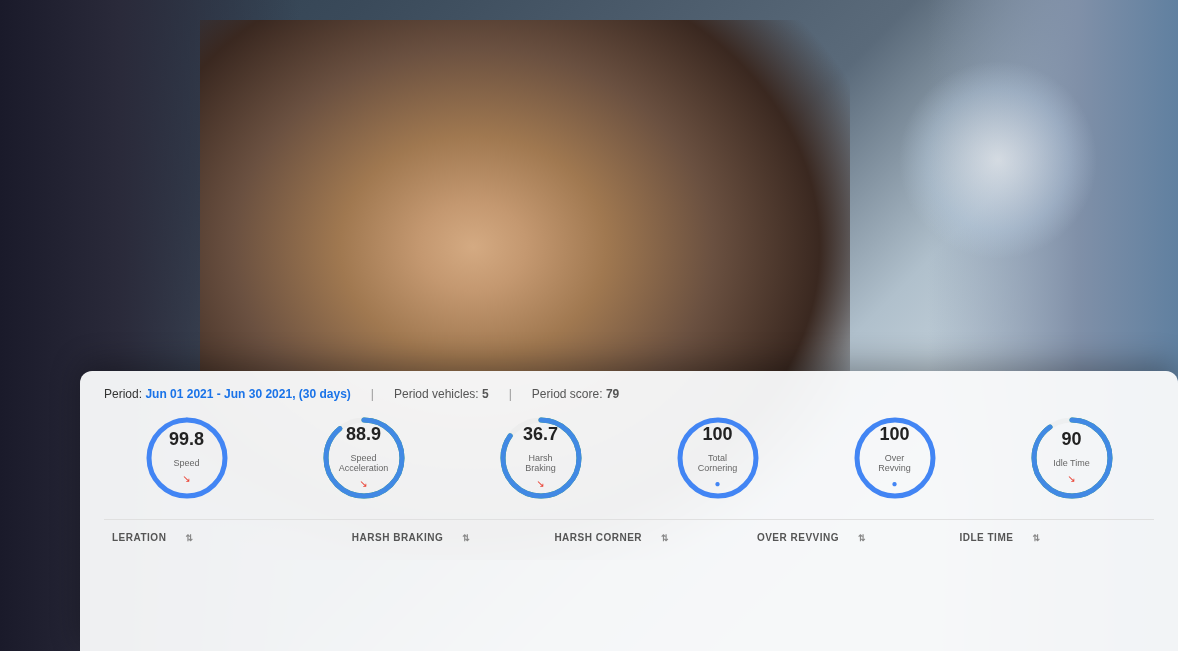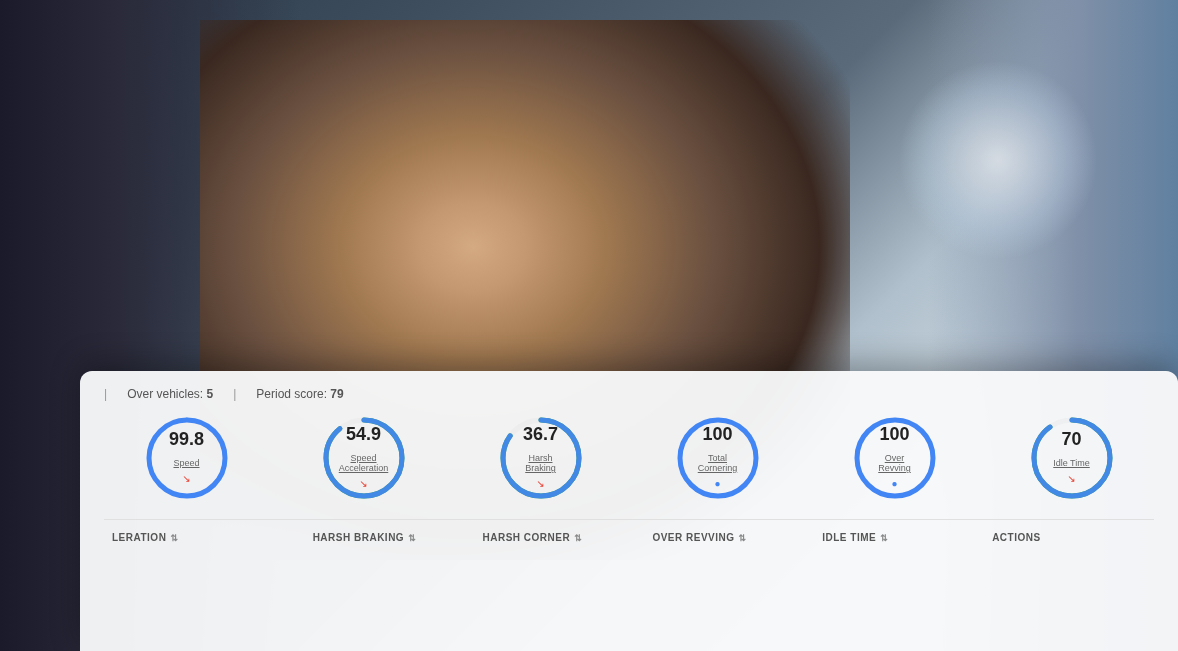--- a/index.html
+++ b/index.html
@@ -136,40 +136,39 @@
       display: block;
       line-height: 1;
     }
 
     .gauge-label {
       font-size: 9px;
       color: #666;
       margin-top: 10px;
       display: block;
       text-align: center;
-      text-decoration: underline;
     }
 
     
     .table-header {
       display: flex;
       border-top: 1px solid #e0e0e0;
       padding-top: 8px;
       font-size: 10px;
       font-weight: 700;
       color: #555;
       letter-spacing: 0.5px;
     }
 
     .th-cell {
       flex: 1;
       padding: 4px 8px;
       display: flex;
       align-items: center;
-      gap: 4px;
+      gap: 19px;
       white-space: nowrap;
     }
 
     .th-cell:first-child { flex: 1.2; }
 
     .sort-icon {
       color: #888;
       font-size: 9px;
     }
     .blue-arc { fill: none; stroke: #4285f4; stroke-linecap: round; }
@@ -185,23 +184,27 @@
 
 <div class="background-photo"></div>
 <div class="dark-area-left"></div>
 <div class="face-area"></div>
 <div class="dark-background-right"></div>
 <div class="light-blob"></div>
 
 <div class="dashboard-panel">
 
   <div class="period-bar">
+    <span>
+      <span class="period-label">Period:</span>
+      <span class="period-value">Jun 01 2021 - Jun 30 2021, (30 days)</span>
+    </span>
     <span class="separator">|</span>
     <span>
-      <span>Over vehicles:</span>&nbsp;<strong>5</strong>
+      <span>Period vehicles:</span>&nbsp;<strong>5</strong>
     </span>
     <span class="separator">|</span>
     <span>
       <span>Period score:</span>&nbsp;<strong>79</strong>
     </span>
   </div>
 
   <div class="gauges-row" id="gauges-row">
   <div class="gauge-card">
     <div class="gauge-circle">
@@ -217,21 +220,21 @@
     </div>
   </div>
       <div class="gauge-card">
     <div class="gauge-circle">
       <svg width="90" height="90" viewBox="0 0 90 90">
         <circle class="gray-arc" cx="45" cy="45" r="38" stroke-width="5" stroke-dasharray="238.76104167282426" stroke-dashoffset="0" opacity="0.3"></circle>
             <circle class="green-arc" cx="45" cy="45" r="38" stroke-width="5" stroke-dasharray="238.76104167282426" stroke-dashoffset="26.502475625683502"></circle>
             <circle class="blue-arc" cx="45" cy="45" r="38" stroke-width="5" stroke-dasharray="238.76104167282426" stroke-dashoffset="26.502475625683502" opacity="0.9"></circle>
       </svg>
       <div class="gauge-inner">
-        <span class="gauge-value">54.9</span>
+        <span class="gauge-value">88.9</span>
         <span class="gauge-label">Speed Acceleration</span>
         <span class="trend-down">↘</span>
       </div>
     </div>
   </div>
       <div class="gauge-card">
     <div class="gauge-circle">
       <svg width="90" height="90" viewBox="0 0 90 90">
         <circle class="gray-arc" cx="45" cy="45" r="38" stroke-width="5" stroke-dasharray="238.76104167282426" stroke-dashoffset="0" opacity="0.3"></circle>
             <circle class="green-arc" cx="45" cy="45" r="38" stroke-width="5" stroke-dasharray="238.76104167282426" stroke-dashoffset="36.29167833426931"></circle>
@@ -271,21 +274,21 @@
     </div>
   </div>
       <div class="gauge-card">
     <div class="gauge-circle">
       <svg width="90" height="90" viewBox="0 0 90 90">
         <circle class="gray-arc" cx="45" cy="45" r="38" stroke-width="5" stroke-dasharray="238.76104167282426" stroke-dashoffset="0" opacity="0.3"></circle>
             <circle class="green-arc" cx="45" cy="45" r="38" stroke-width="5" stroke-dasharray="238.76104167282426" stroke-dashoffset="23.87610416728242"></circle>
             <circle class="blue-arc" cx="45" cy="45" r="38" stroke-width="5" stroke-dasharray="238.76104167282426" stroke-dashoffset="23.87610416728242" opacity="0.9"></circle>
       </svg>
       <div class="gauge-inner">
-        <span class="gauge-value">70</span>
+        <span class="gauge-value">90</span>
         <span class="gauge-label">Idle Time</span>
         <span class="trend-down">↘</span>
       </div>
     </div>
   </div>
     </div>
 
   <div class="table-header" id="table-header">
   <div class="th-cell">
         <span>LERATION</span>
@@ -300,18 +303,15 @@
         <span class="sort-icon">⇅</span>
       </div>
       <div class="th-cell">
         <span>OVER REVVING</span>
         <span class="sort-icon">⇅</span>
       </div>
       <div class="th-cell">
         <span>IDLE TIME</span>
         <span class="sort-icon">⇅</span>
       </div>
-      <div class="th-cell">
-        <span>ACTIONS</span>
-      </div>
     </div>
 
 </div>
 
 </body></html>

